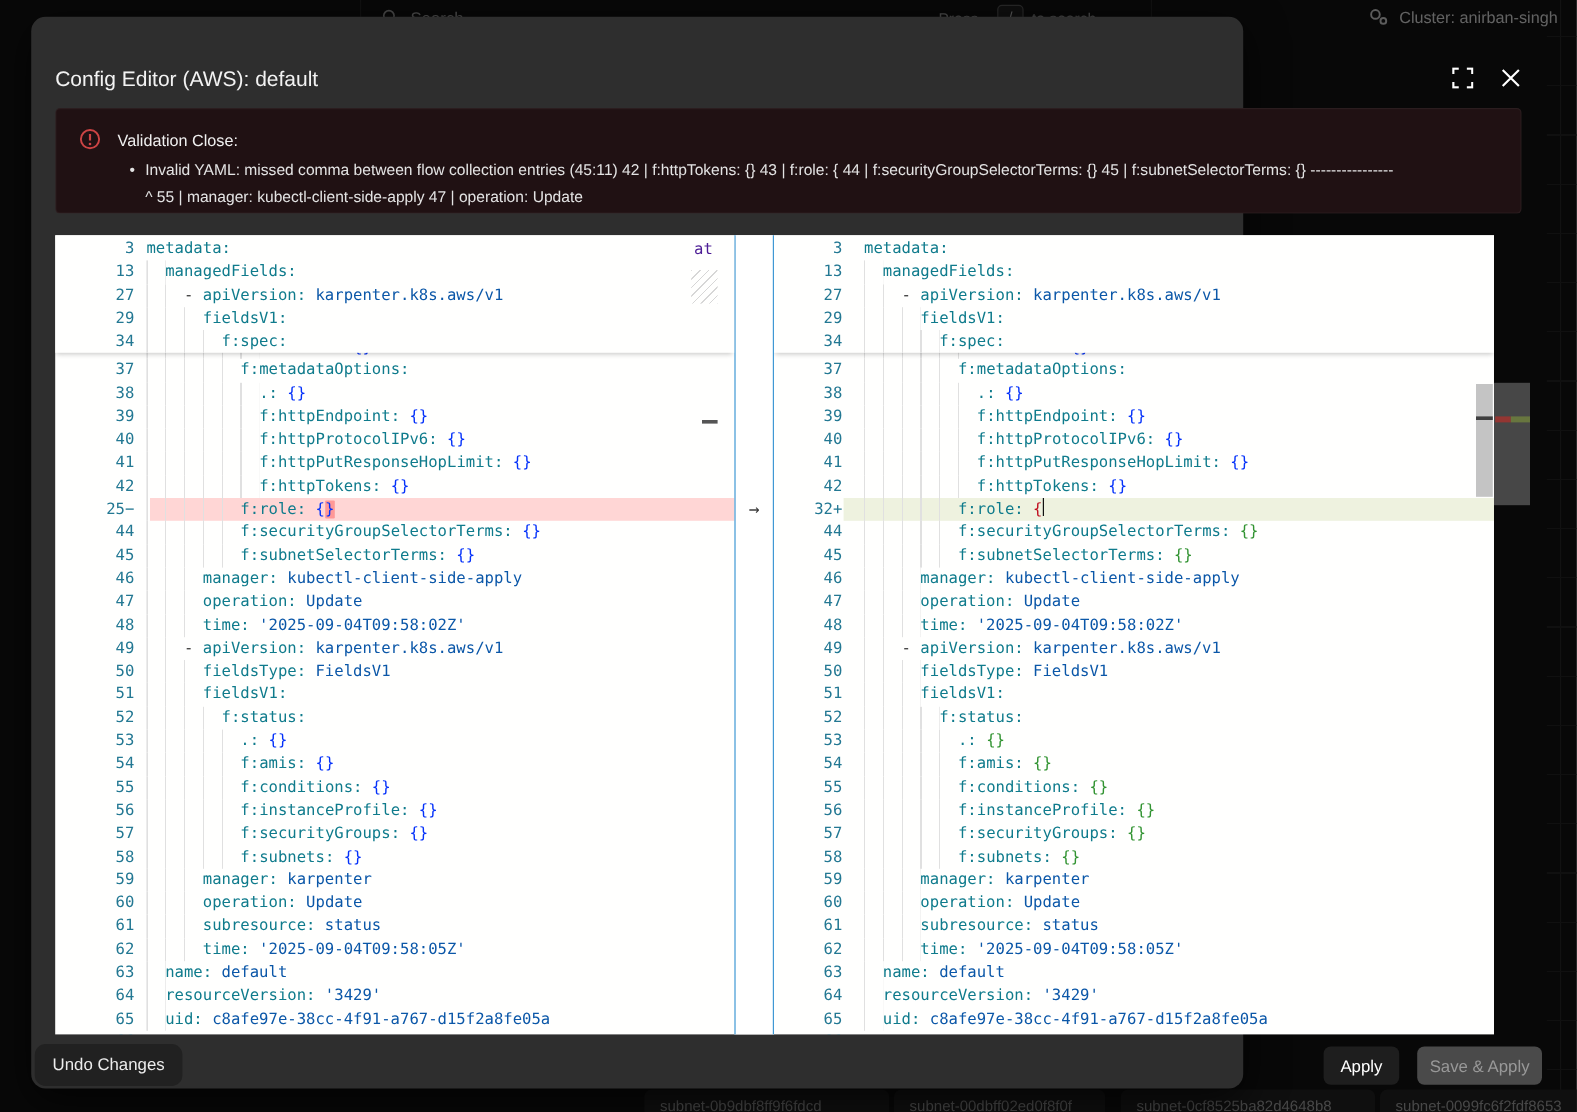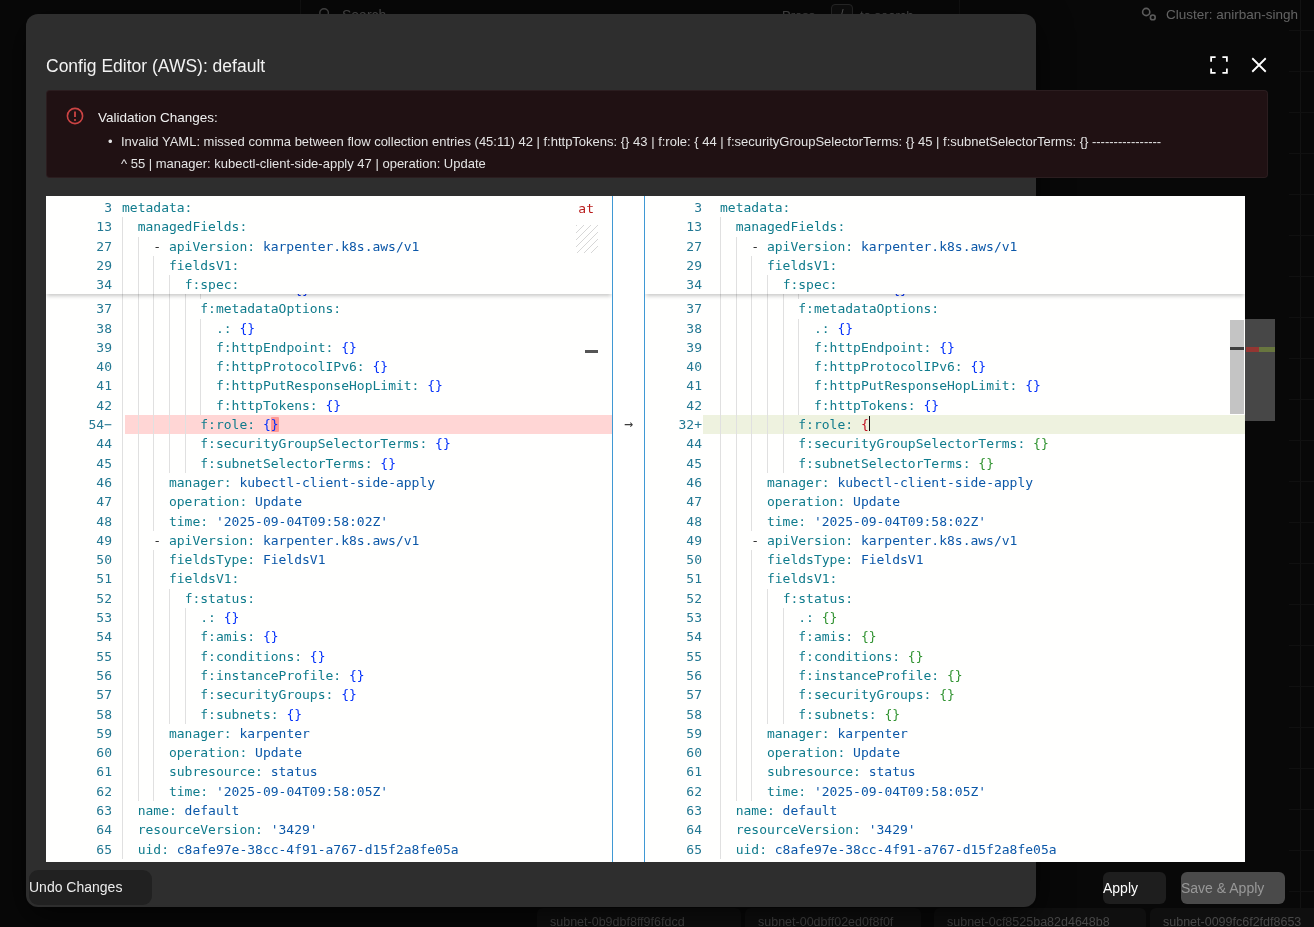--- a/index.html
+++ b/index.html
@@ -70,32 +70,32 @@
   .tk-d{color:#333}.tk-sp{color:#222}.tk-rb{color:#c01020}
   .tk-bchd{color:#0431fa;background:rgba(255,10,10,0.30);border-radius:1px}
   .cl.removed::before{content:"";position:absolute;left:79px;right:0;top:0;bottom:0;
           background:rgba(255,0,0,0.16);z-index:0}
   .cl.added::before{content:"";position:absolute;left:58px;right:0;top:0;bottom:0;
           background:#eef2df;z-index:0}
   .cursor{display:inline-block;width:1.5px;height:15px;background:#111;vertical-align:-2px}
 
   
   .dec{position:absolute;z-index:4}
-  .dec-at{right:18px;top:5px;color:#b91c1c;font-size:13px}
+  .dec-at{right:18px;top:5px;color:#4c1d95;font-size:13px}
   .dec-hatch{right:14px;top:29px;width:22px;height:28px;opacity:.75;
       background:repeating-linear-gradient(135deg,#c9c9c9 0 1px,transparent 1px 5px)}
   .dec-dash-l{right:14px;top:154px;width:13px;height:3px;background:#555}
   .sb-thumb{left:585px;top:124px;width:14px;height:94px;background:#c4c4c4}
   .sb-dash{left:585px;top:151px;width:14px;height:3px;background:#3f3f3f}
   .ovr-block{position:absolute;left:1219px;top:305px;width:30px;height:102px;background:#474747}
   .ovr-red{position:absolute;left:1220px;top:333px;width:13px;height:5px;background:#943632}
   .ovr-green{position:absolute;left:1233px;top:333px;width:16px;height:5px;background:#68763f}
 
   
-  .btn{position:absolute;border-radius:6px;font-size:14px;text-align:left;cursor:pointer;
+  .btn{position:absolute;border-radius:6px;font-size:14px;text-align:center;cursor:pointer;
        font-family:"Liberation Sans",sans-serif}
   .btn-undo{left:3px;top:856px;width:123px;height:35px;line-height:35px;background:#212121;
             color:#ececec;border-radius:9px}
   .btn-close{left:1077px;top:858px;width:63px;height:32px;line-height:32px;background:#1e1e1e;color:#fff}
   .btn-save{left:1155px;top:858px;width:104px;height:32px;line-height:32px;background:#4a4a4a;color:#989898}
 
   svg{display:block}
 </style>
 </head>
 <body>
@@ -141,41 +141,41 @@
   </div>
 
   <div class="banner">
     <div class="warn-icon">
       <svg width="18" height="18" viewBox="0 0 18 18">
           <circle cx="9" cy="9" r="7.6" fill="none" stroke="#cc4444" stroke-width="1.6"></circle>
           <line x1="9" y1="4.6" x2="9" y2="10" stroke="#cc4444" stroke-width="1.8"></line>
           <circle cx="9" cy="13" r="1.1" fill="#cc4444"></circle>
         </svg>
     </div>
-    <div class="v-head">Validation Changes:</div>
+    <div class="v-head">Validation Close:</div>
     <div class="v-item">
       <span class="v-bullet">•</span>
       <div class="v-text">
         <div>Invalid YAML: missed comma between flow collection entries (45:11) 42 | f:httpTokens: {} 43 | f:role: { 44 | f:securityGroupSelectorTerms: {} 45 | f:subnetSelectorTerms: {} ----------------</div>
         <div>^ 55 | manager: kubectl-client-side-apply 47 | operation: Update</div>
       </div>
     </div>
   </div>
 
   <div class="editor">
     <div class="pane left">
       <div class="content" id="leftContent">
           <div class="cl"><span class="ln"></span><span class="body"><span class="guides" style="width: 93.96px;"></span><span class="toks"><span class="tk-sp">          </span><span class="tk-b">{}</span></span></span></div>
           <div class="cl"><span class="ln">37</span><span class="body"><span class="guides" style="width: 78.3px;"></span><span class="toks"><span class="tk-k">f:metadataOptions:</span></span></span></div>
           <div class="cl"><span class="ln">38</span><span class="body"><span class="guides" style="width: 93.96px;"></span><span class="toks"><span class="tk-k">.:</span><span class="tk-b"> {}</span></span></span></div>
           <div class="cl"><span class="ln">39</span><span class="body"><span class="guides" style="width: 93.96px;"></span><span class="toks"><span class="tk-k">f:httpEndpoint:</span><span class="tk-b"> {}</span></span></span></div>
           <div class="cl"><span class="ln">40</span><span class="body"><span class="guides" style="width: 93.96px;"></span><span class="toks"><span class="tk-k">f:httpProtocolIPv6:</span><span class="tk-b"> {}</span></span></span></div>
           <div class="cl"><span class="ln">41</span><span class="body"><span class="guides" style="width: 93.96px;"></span><span class="toks"><span class="tk-k">f:httpPutResponseHopLimit:</span><span class="tk-b"> {}</span></span></span></div>
           <div class="cl"><span class="ln">42</span><span class="body"><span class="guides" style="width: 93.96px;"></span><span class="toks"><span class="tk-k">f:httpTokens:</span><span class="tk-b"> {}</span></span></span></div>
-          <div class="cl removed"><span class="ln">54−</span><span class="body"><span class="guides" style="width: 78.3px;"></span><span class="toks"><span class="tk-k">f:role:</span><span class="tk-b"> {</span><span class="tk-bchd">}</span></span></span></div>
+          <div class="cl removed"><span class="ln">25−</span><span class="body"><span class="guides" style="width: 78.3px;"></span><span class="toks"><span class="tk-k">f:role:</span><span class="tk-b"> {</span><span class="tk-bchd">}</span></span></span></div>
           <div class="cl"><span class="ln">44</span><span class="body"><span class="guides" style="width: 78.3px;"></span><span class="toks"><span class="tk-k">f:securityGroupSelectorTerms:</span><span class="tk-b"> {}</span></span></span></div>
           <div class="cl"><span class="ln">45</span><span class="body"><span class="guides" style="width: 78.3px;"></span><span class="toks"><span class="tk-k">f:subnetSelectorTerms:</span><span class="tk-b"> {}</span></span></span></div>
           <div class="cl"><span class="ln">46</span><span class="body"><span class="guides" style="width: 46.98px;"></span><span class="toks"><span class="tk-k">manager:</span><span class="tk-v"> kubectl-client-side-apply</span></span></span></div>
           <div class="cl"><span class="ln">47</span><span class="body"><span class="guides" style="width: 46.98px;"></span><span class="toks"><span class="tk-k">operation:</span><span class="tk-v"> Update</span></span></span></div>
           <div class="cl"><span class="ln">48</span><span class="body"><span class="guides" style="width: 46.98px;"></span><span class="toks"><span class="tk-k">time:</span><span class="tk-v"> '2025-09-04T09:58:02Z'</span></span></span></div>
           <div class="cl"><span class="ln">49</span><span class="body"><span class="guides" style="width: 31.32px;"></span><span class="toks"><span class="tk-d">- </span><span class="tk-k">apiVersion:</span><span class="tk-v"> karpenter.k8s.aws/v1</span></span></span></div>
           <div class="cl"><span class="ln">50</span><span class="body"><span class="guides" style="width: 46.98px;"></span><span class="toks"><span class="tk-k">fieldsType:</span><span class="tk-v"> FieldsV1</span></span></span></div>
           <div class="cl"><span class="ln">51</span><span class="body"><span class="guides" style="width: 46.98px;"></span><span class="toks"><span class="tk-k">fieldsV1:</span></span></span></div>
           <div class="cl"><span class="ln">52</span><span class="body"><span class="guides" style="width: 62.64px;"></span><span class="toks"><span class="tk-k">f:status:</span></span></span></div>
           <div class="cl"><span class="ln">53</span><span class="body"><span class="guides" style="width: 78.3px;"></span><span class="toks"><span class="tk-k">.:</span><span class="tk-b"> {}</span></span></span></div>

